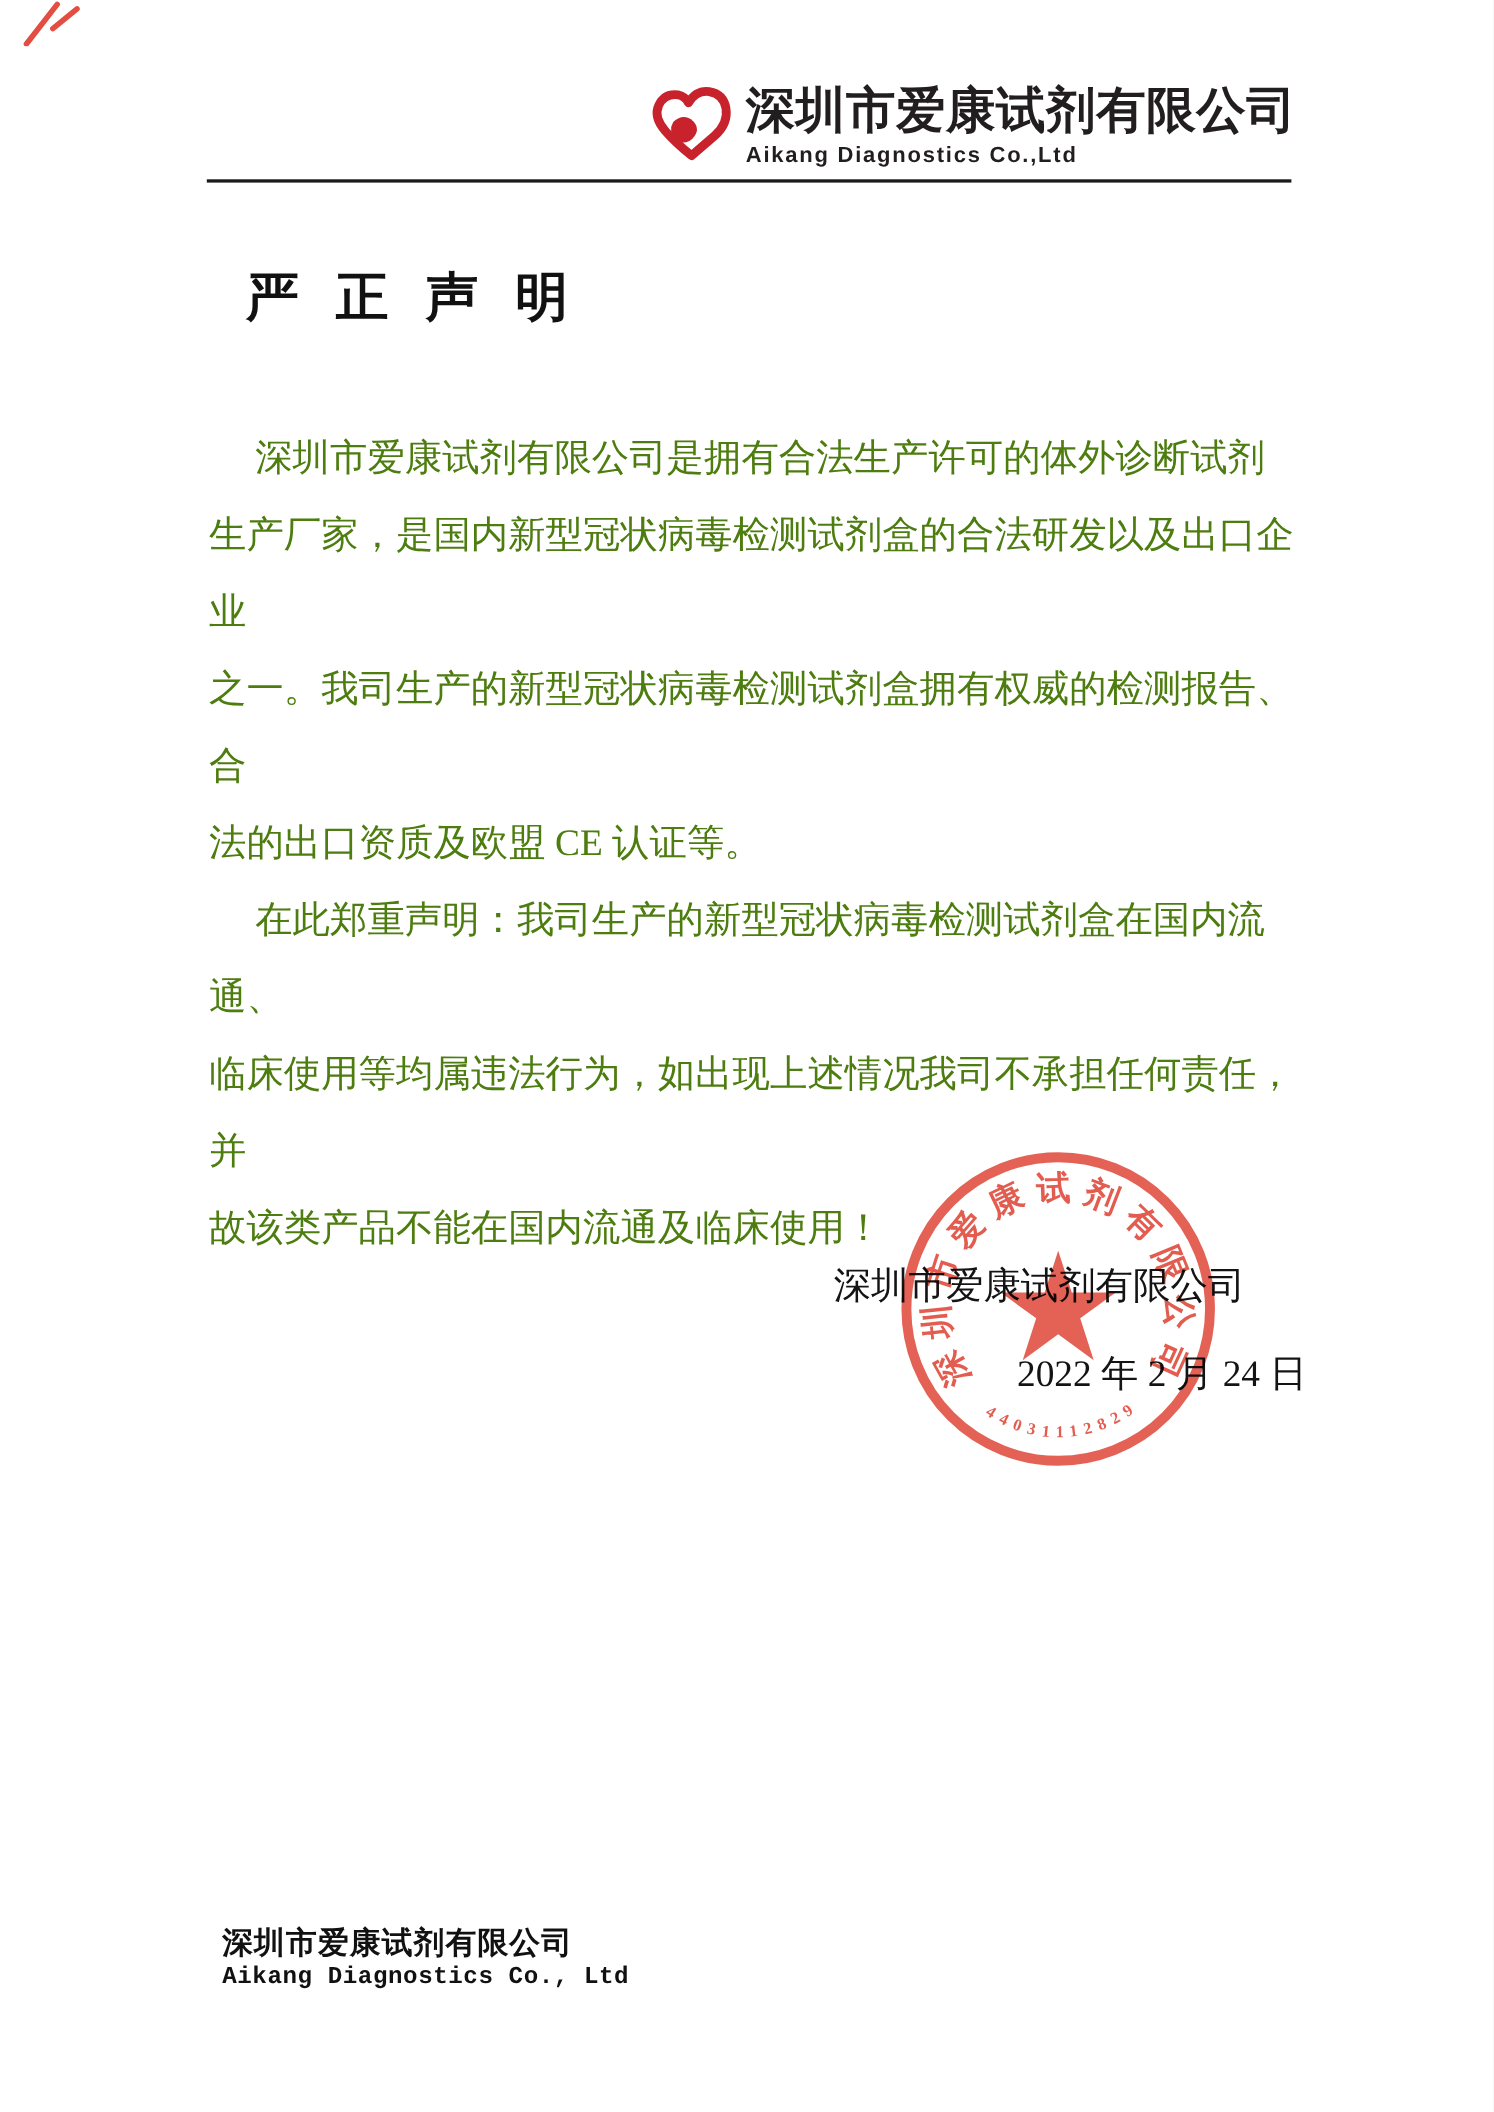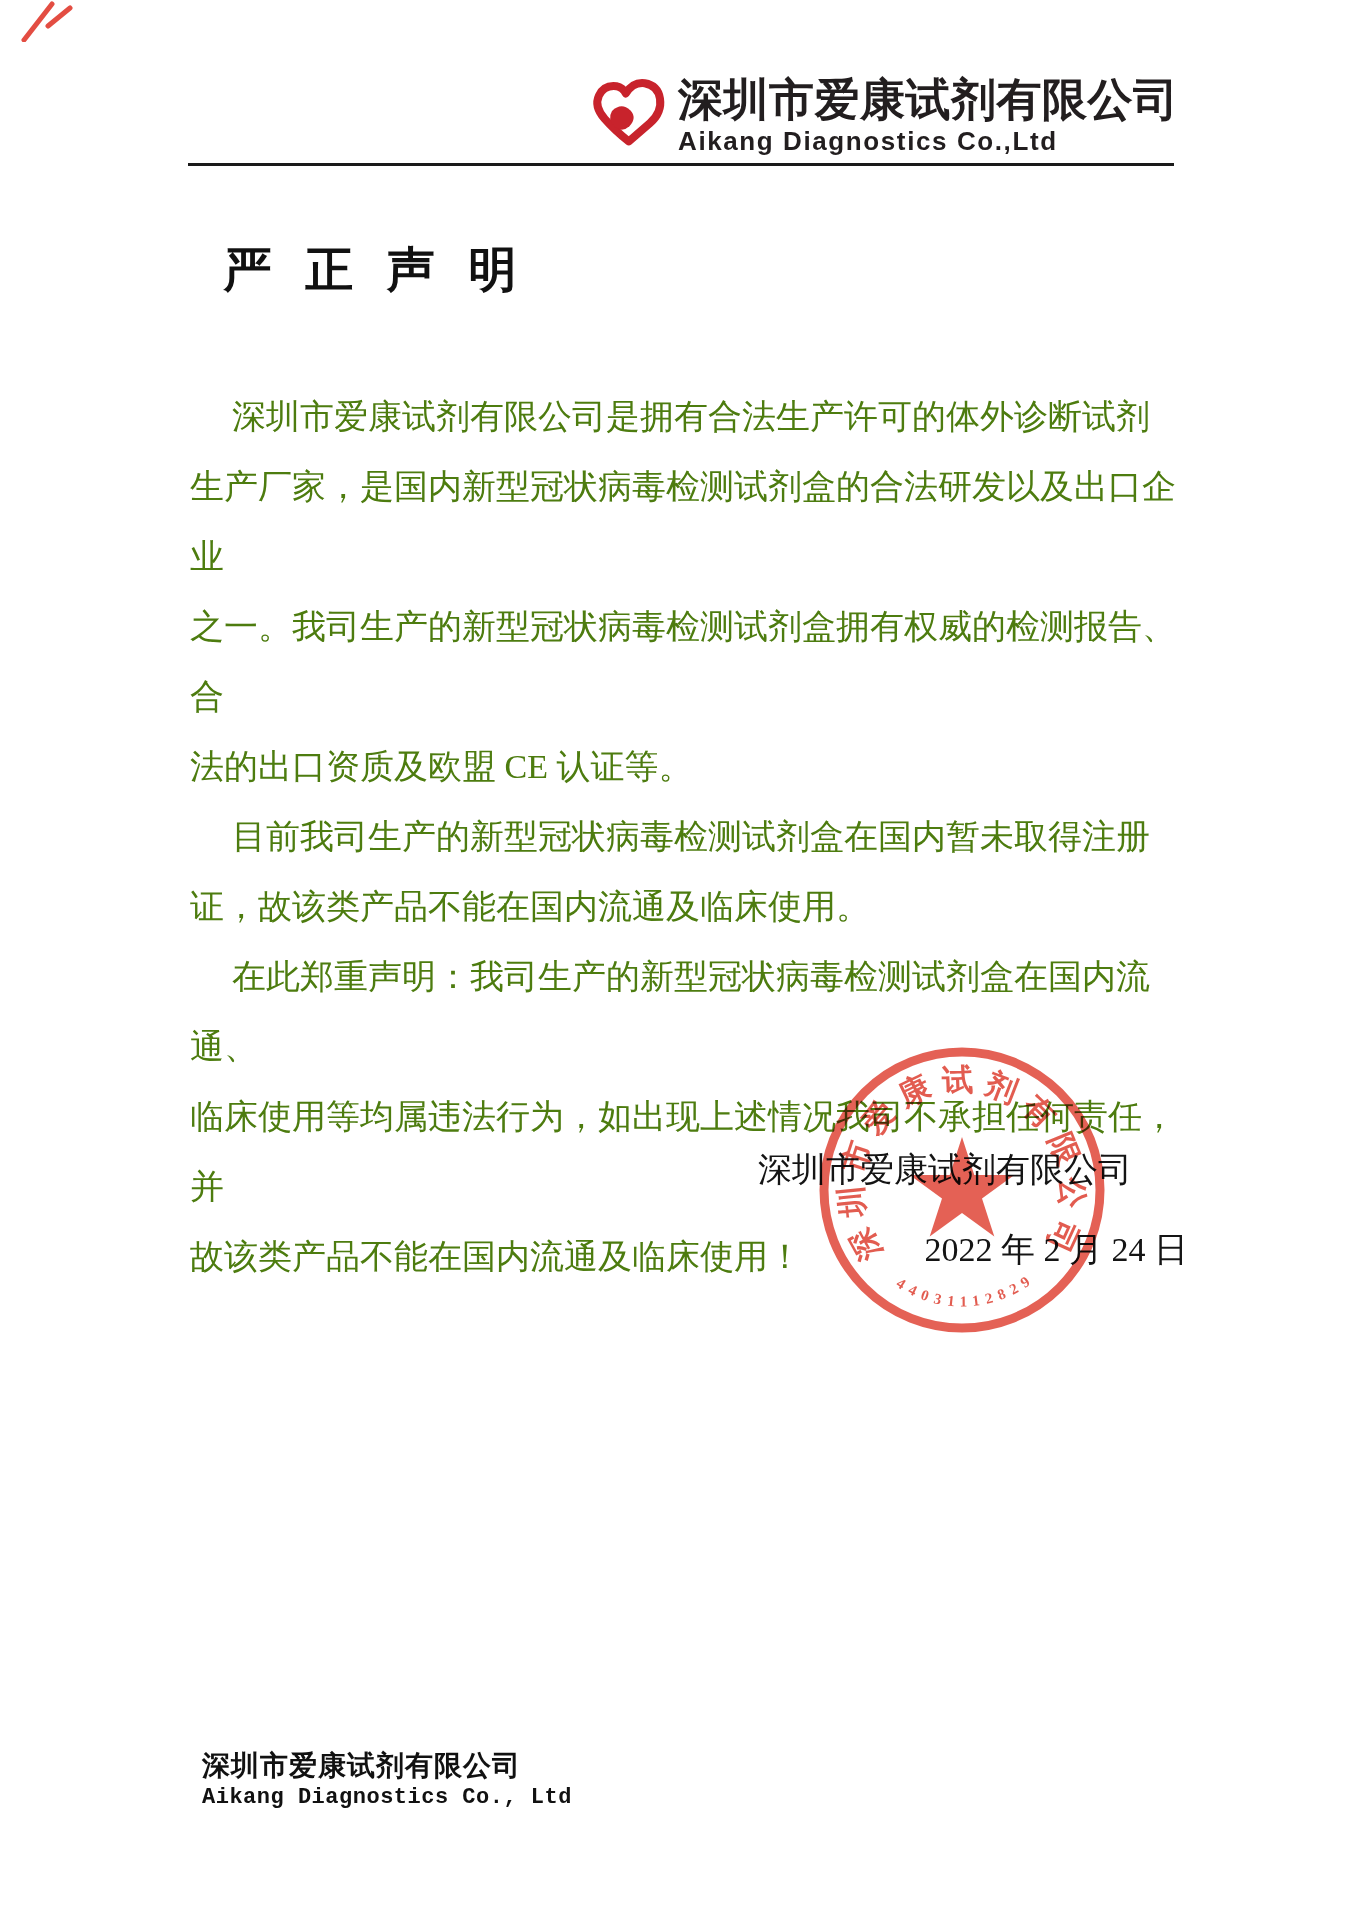--- a/index.html
+++ b/index.html
@@ -11,21 +11,21 @@
   
   .letterhead{position:absolute;left:588px;top:76px;display:flex;align-items:flex-start;gap:10px;}
   .logo{width:80px;height:78px;flex:0 0 auto;}
   .hdr-text{display:flex;flex-direction:column;}
   .hdr-zh{
     font-family:"Liberation Sans","DejaVu Sans",sans-serif;font-weight:bold;
     font-size:45px;line-height:48px;letter-spacing:0.5px;color:#221e1f;white-space:nowrap;
   }
   .hdr-en{
     font-family:"Liberation Sans","DejaVu Sans",sans-serif;font-weight:bold;
-    font-size:26px;line-height:30px;letter-spacing:1.6px;color:#221e1f;margin-top:2px;white-space:nowrap;
+    font-size:20px;line-height:30px;letter-spacing:1.6px;color:#221e1f;margin-top:2px;white-space:nowrap;
   }
   .rule{position:absolute;left:188px;top:163px;width:986px;height:3px;background:#1a1a1a;}
   
   .title{
     position:absolute;left:190px;top:238px;width:986px;margin:0;
     text-align:left;font-size:48px;font-weight:bold;
     letter-spacing:0.70em;text-indent:0.70em;color:#111;
   }
   
   .body{position:absolute;left:190px;top:382px;width:992px;}
@@ -82,22 +82,20 @@
 
   <div class="rule"></div>
 
   <h1 class="title">严正声明</h1>
 
   <div class="body">
     <p>深圳市爱康试剂有限公司是拥有合法生产许可的体外诊断试剂
 生产厂家，是国内新型冠状病毒检测试剂盒的合法研发以及出口企业
 之一。我司生产的新型冠状病毒检测试剂盒拥有权威的检测报告、合
 法的出口资质及欧盟 CE 认证等。</p>
-    <p>目前我司生产的新型冠状病毒检测试剂盒在国内暂未取得注册
-证，故该类产品不能在国内流通及临床使用。</p>
     <p>在此郑重声明：我司生产的新型冠状病毒检测试剂盒在国内流通、
 临床使用等均属违法行为，如出现上述情况我司不承担任何责任，并
 故该类产品不能在国内流通及临床使用！</p>
   </div>
 
   <div class="signature">
     <div class="sig-company">深圳市爱康试剂有限公司</div>
     <div class="sig-date">2022 年 2 月 24 日</div>
   </div>
 

